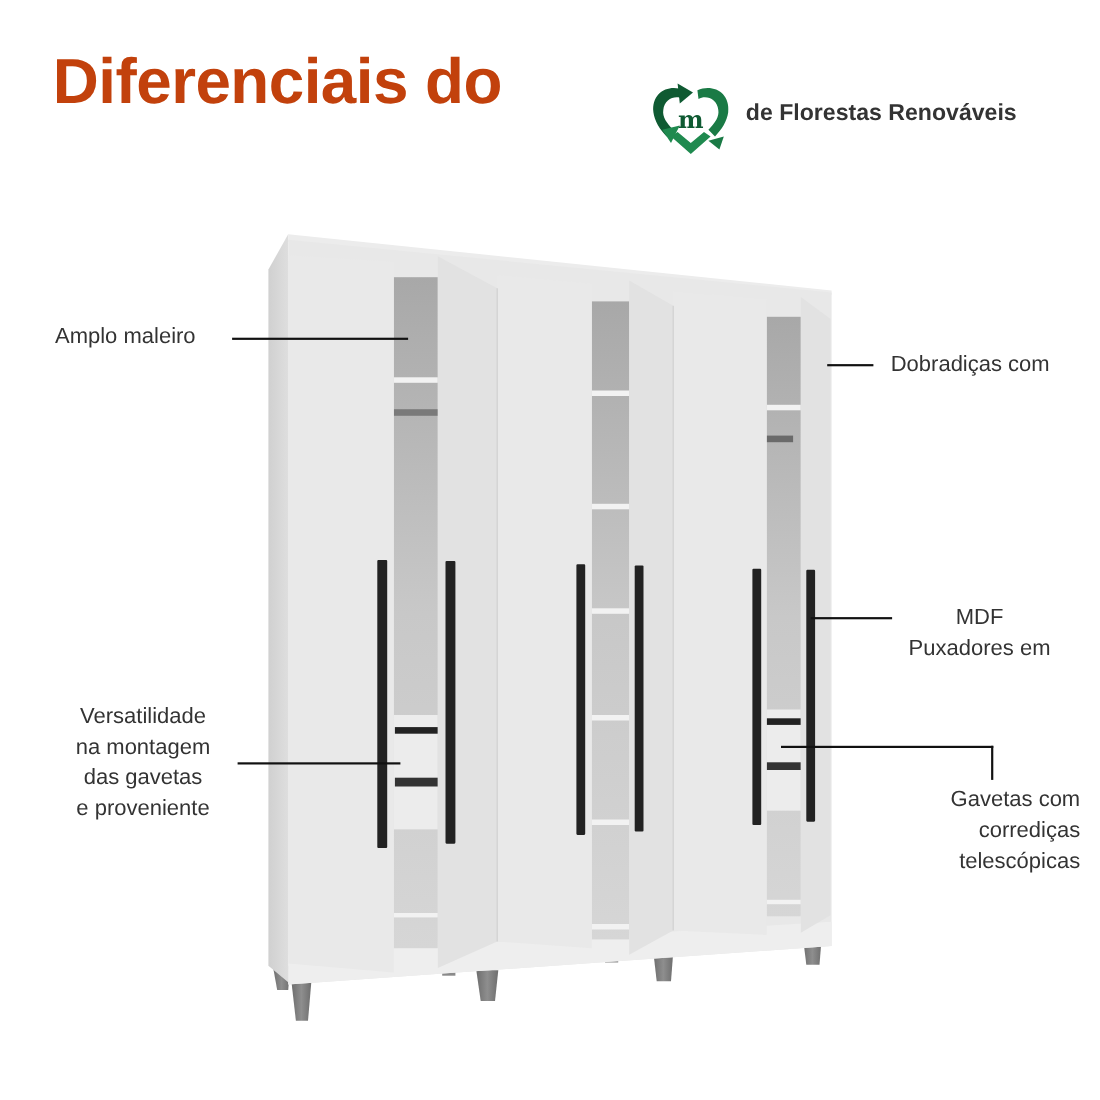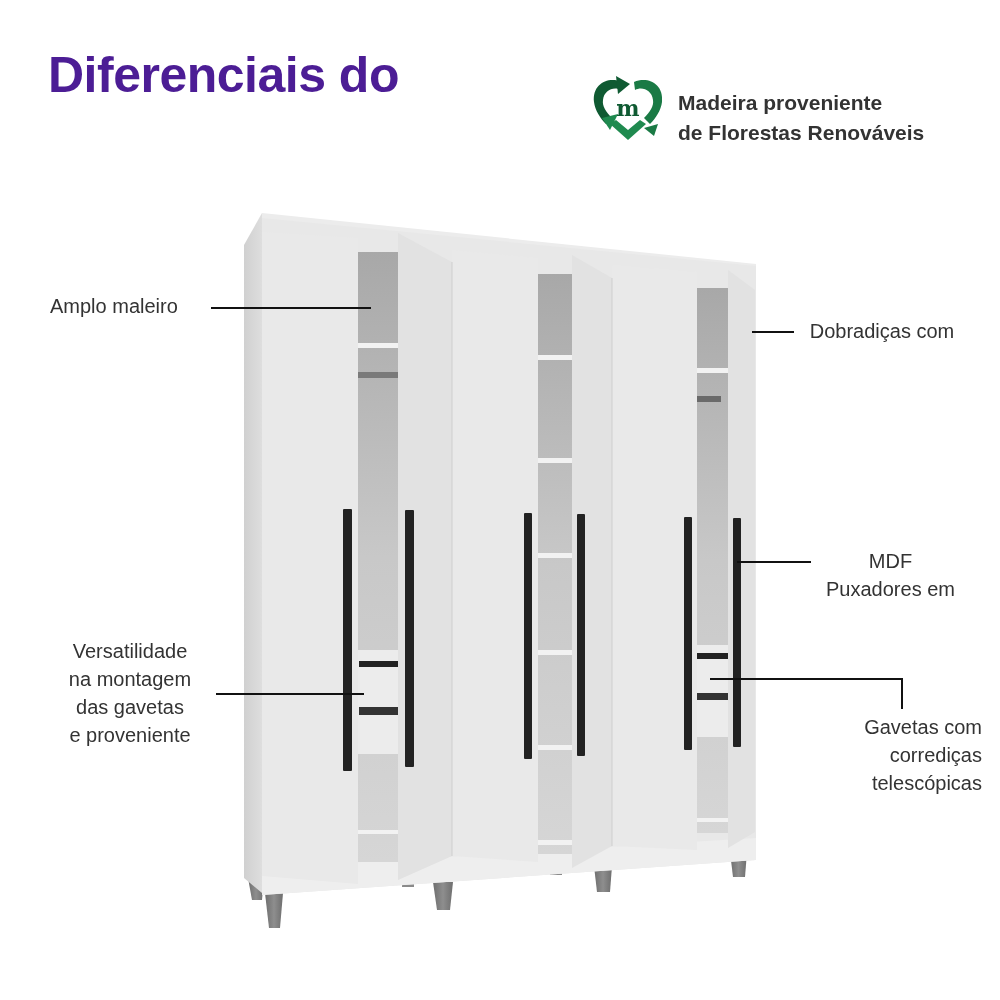--- a/index.html
+++ b/index.html
@@ -1,17 +1,17 @@
 <!DOCTYPE html>
 <html><head>
 <meta charset="utf-8">
 <style>
   html, body { margin: 0; padding: 0; }
   body { width: 1000px; height: 1000px; background: #ffffff; position: relative; overflow: hidden; font-family: "Liberation Sans", sans-serif; color: #333333; }
-  .title { position: absolute; left: 48px; top: 42px; font-size: 50px; font-weight: bold; line-height: 66px; color: #4c1d95; letter-spacing: -0.5px; }
+  .title { position: absolute; left: 48px; top: 42px; font-size: 58px; font-weight: bold; line-height: 66px; color: #c2410c; letter-spacing: -0.5px; }
   .eco { position: absolute; left: 588px; top: 74px; display: flex; align-items: center; }
   .eco-icon { width: 80px; height: 70px; }
   .eco-text { position: absolute; left: 90px; top: 14px; white-space: nowrap; font-size: 21px; font-weight: bold; line-height: 30px; color: #333333; }
   .label { position: absolute; font-size: 20px; line-height: 28px; color: #333333; text-align: center; }
   .leader { position: absolute; background: #111111; }
   svg.ward { position: absolute; left: 0; top: 0; }
 </style>
 </head>
 <body>
 
@@ -26,21 +26,20 @@
     <polygon points="28,2 42,10 30,20" fill="#0f5a32"></polygon>
 
     <path d="M46 8 C60 2, 76 10, 74 28 C73 36, 68 44, 62 50 L56 44 C62 38, 66 32, 65 26 C64 16, 54 12, 47 16 Z" fill="#1a7a45"></path>
     <polygon points="56,54 70,50 66,62" fill="#1a7a45"></polygon>
 
     <path d="M22 50 L40 66 L58 50 L52 46 L40 56 L28 46 Z" fill="#1f8a4f"></path>
     <polygon points="14,44 30,40 22,56" fill="#1f8a4f"></polygon>
     <text x="40" y="42" text-anchor="middle" font-family="DejaVu Serif, serif" font-weight="bold" font-size="22" fill="#0f5a32">m</text>
   </svg>
   <div class="eco-text">
-    <div>Madeira proveniente</div>
     <div>de Florestas Renováveis</div>
   </div>
 </div>
 
 <svg class="ward" width="1000" height="1000">
   <defs>
     <linearGradient id="interior" x1="0" y1="0" x2="0" y2="1">
       <stop offset="0" stop-color="#a8a8a8"></stop>
       <stop offset="0.5" stop-color="#c8c8c8"></stop>
       <stop offset="1" stop-color="#d6d6d6"></stop>

